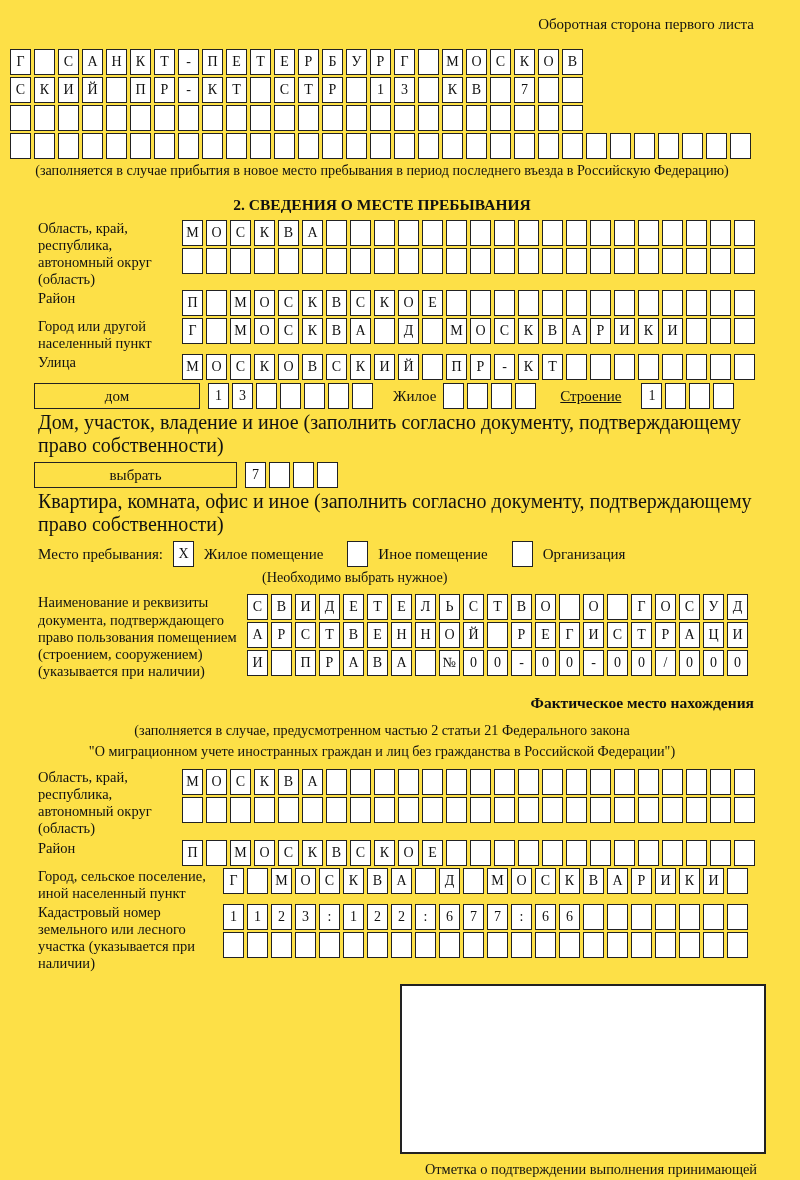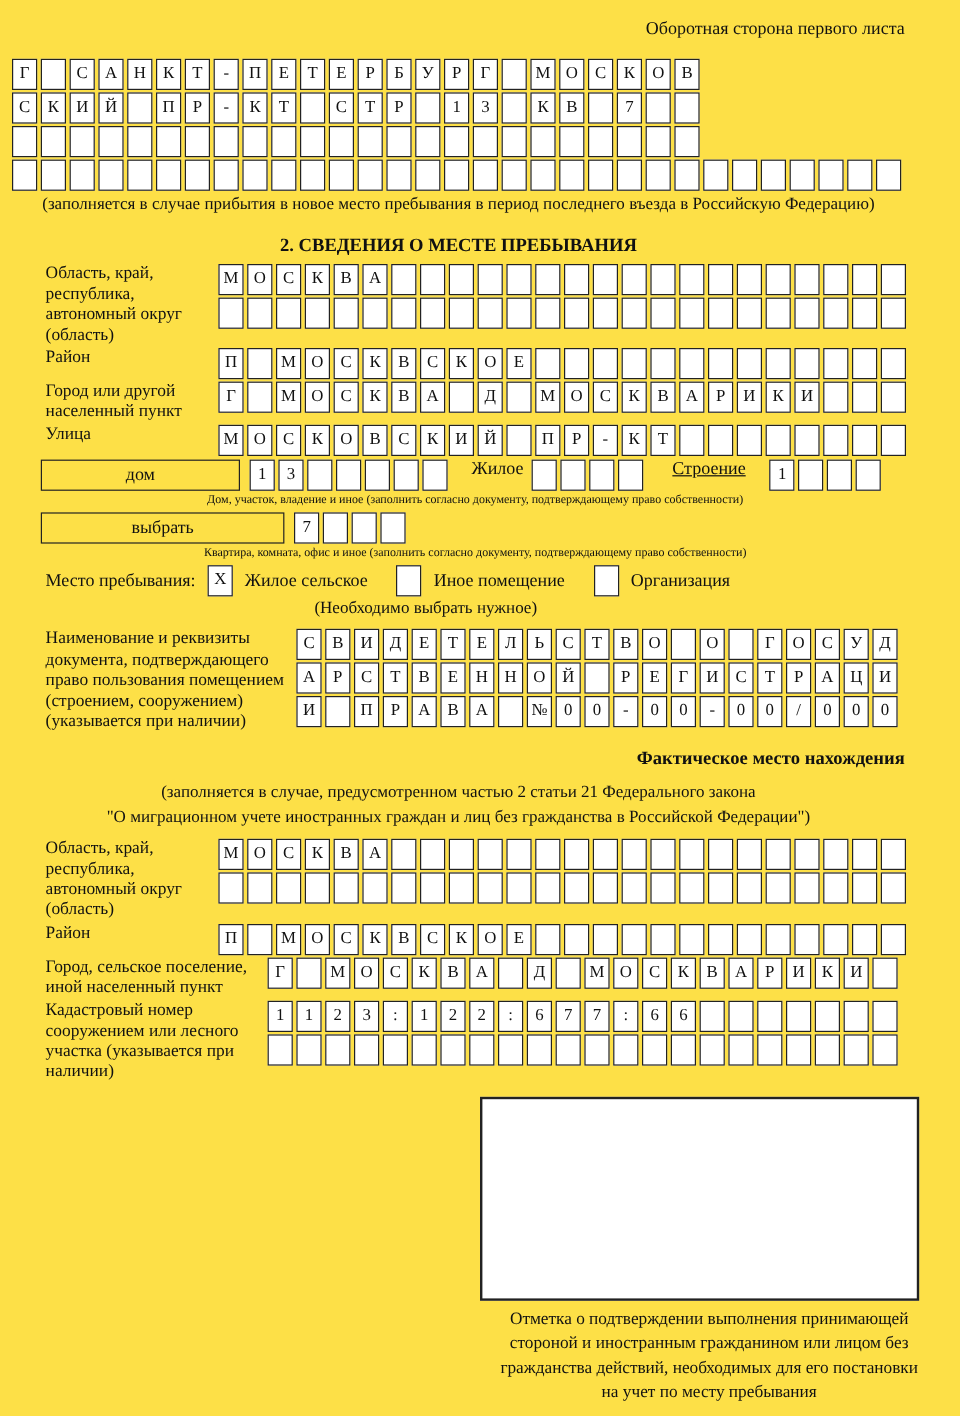--- a/index.html
+++ b/index.html
@@ -59,27 +59,27 @@
     margin: 16px 0 6px 0;
   }
   .boxed {
     box-sizing: border-box;
     border: 1.6px solid #222;
     height: 26px;
     display: flex; align-items: center; justify-content: center;
     font-size: 15px;
     flex: none;
   }
-  .house-row, .apt-row { display: flex; align-items: flex-start; margin: 3px 0 2px 0; }
+  .house-row, .apt-row { display: flex; align-items: center; margin: 3px 0 2px 0; }
   .house-box { width: 166px; margin-left: 24px; margin-right: 8px; }
   .apt-box   { width: 203px; margin-left: 24px; margin-right: 8px; }
   .inline-label { font-size: 15px; flex: none; }
   .korpus-label   { margin-left: 20px; margin-right: 7px; }
   .stroenie-label { margin-left: 24px; margin-right: 20px; text-decoration: underline; }
-  .sub-note { padding-left: 28px; font-size: 10px; margin: 1px 0 5px 0; text-align: center; }
+  .sub-note { padding-left: 28px; font-size: 20px; margin: 1px 0 5px 0; }
   .stay-row { display: flex; align-items: center; padding-left: 28px; margin-top: 5px; }
   .stay-row .cell { margin: 0 10px; }
   .stay-label { font-size: 15px; }
   .opt-label { font-size: 15px; margin-right: 14px; }
   .choose-note { padding-left: 252px; font-size: 14.2px; margin: 2px 0 8px 0; }
   .doc-block { margin-bottom: 6px; }
   .fact-title {
     text-align: right; font-weight: bold; font-size: 15.5px;
     margin: 14px 0 8px 0;
   }
@@ -408,21 +408,21 @@
         <div class="cell"></div>
         <div class="cell"></div>
         <div class="cell"></div>
       </div>
   </div>
   <div class="sub-note">Квартира, комната, офис и иное (заполнить согласно документу, подтверждающему право собственности)</div>
 
   <div class="stay-row">
     <span class="stay-label">Место пребывания:</span>
     <span class="cell">X</span>
-    <span class="opt-label">Жилое сельское</span>
+    <span class="opt-label">Жилое помещение</span>
     <span class="cell"></span>
     <span class="opt-label">Иное помещение</span>
     <span class="cell"></span>
     <span class="opt-label">Организация</span>
   </div>
   <div class="choose-note">(Необходимо выбрать нужное)</div>
 
   <div class="field doc-block">
     <div class="label w237">Наименование и реквизиты документа, подтверждающего право пользования помещением (строением, сооружением) (указывается при наличии)</div>
     <div class="rows">
@@ -614,21 +614,21 @@
         <div class="cell">А</div>
         <div class="cell">Р</div>
         <div class="cell">И</div>
         <div class="cell">К</div>
         <div class="cell">И</div>
         <div class="cell"></div>
       </div>
   </div>
 
   <div class="field">
-    <div class="label w213">Кадастровый номер сооружением или лесного участка (указывается при наличии)</div>
+    <div class="label w213">Кадастровый номер земельного или лесного участка (указывается при наличии)</div>
     <div class="rows">
       <div class="cellrow">
           <div class="cell">1</div>
           <div class="cell">1</div>
           <div class="cell">2</div>
           <div class="cell">3</div>
           <div class="cell">:</div>
           <div class="cell">1</div>
           <div class="cell">2</div>
           <div class="cell">2</div>

